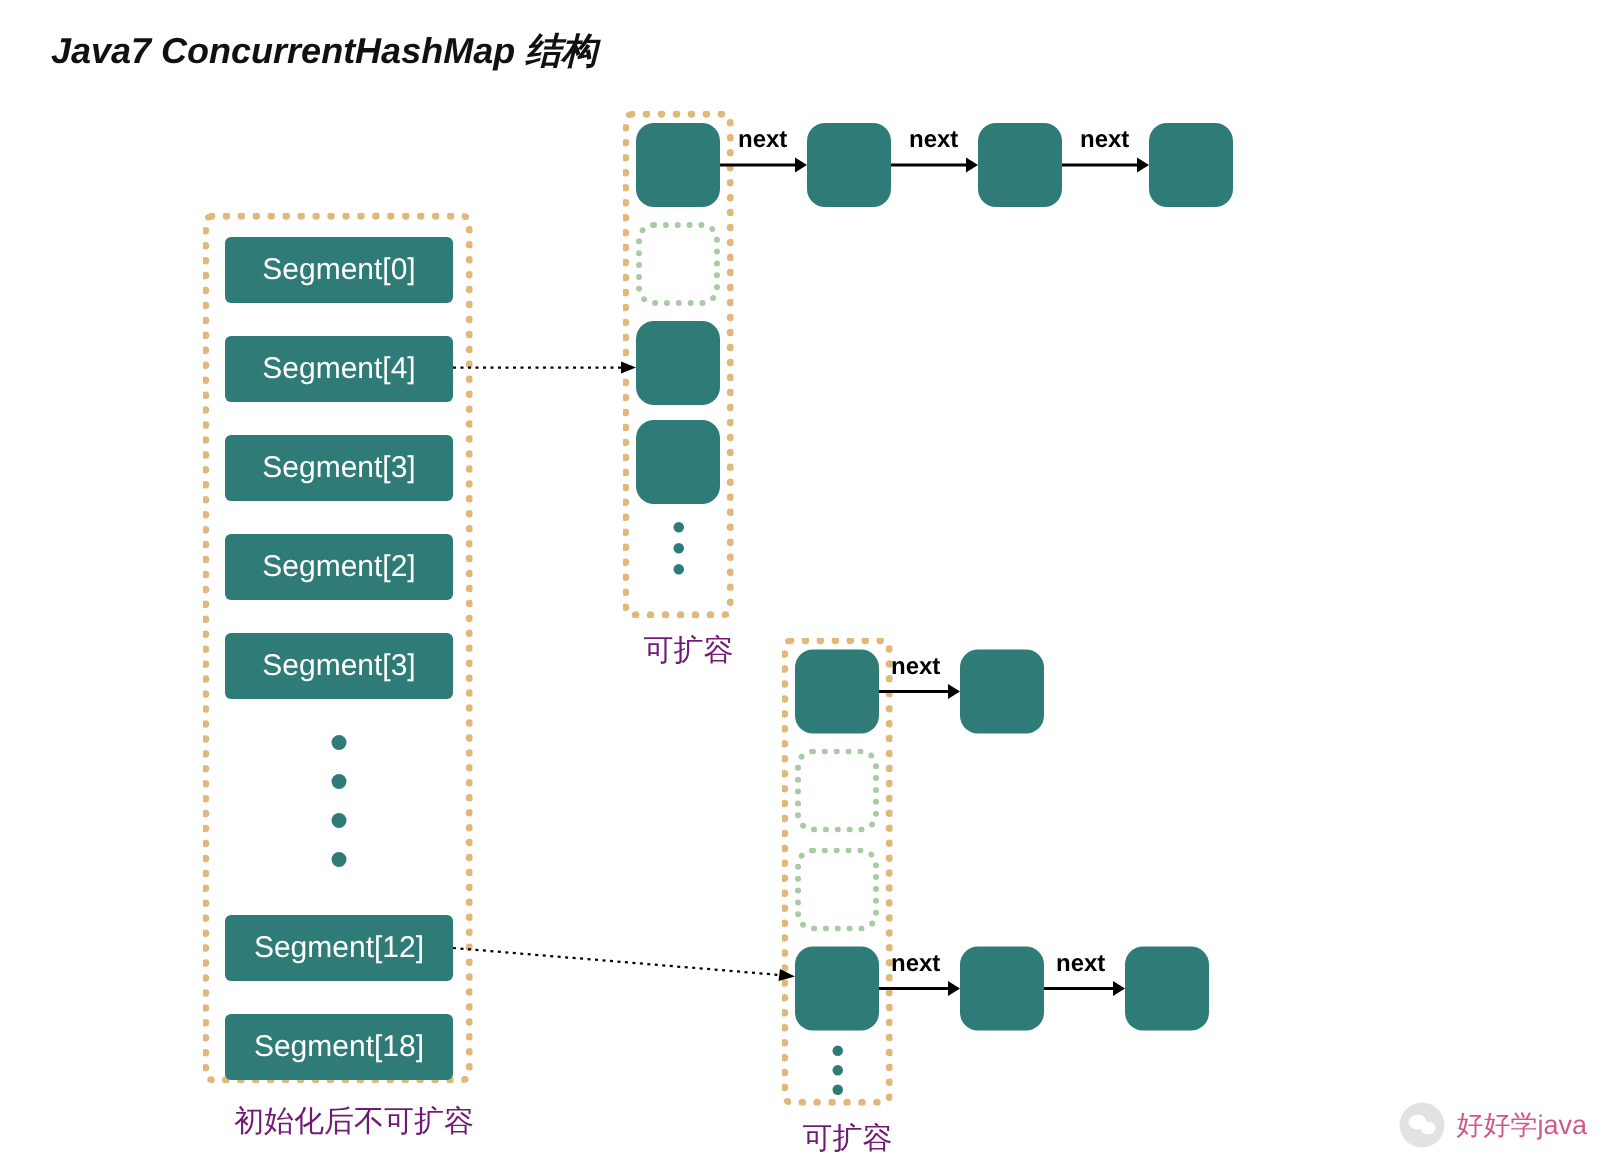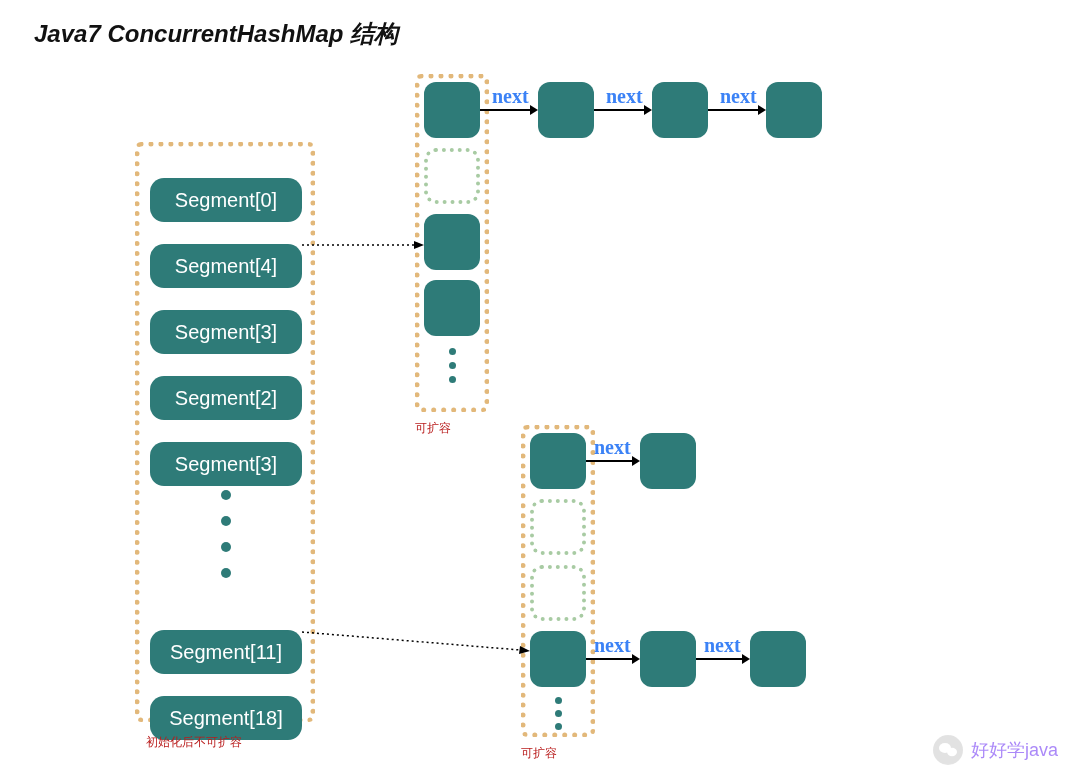--- a/index.html
+++ b/index.html
@@ -34,22 +34,21 @@
     position: absolute;
     left: 150px;
     width: 152px;
     height: 44px;
     background: #2e7b78;
     color: #fff;
     font-size: 20px;
     display: flex;
     align-items: center;
     justify-content: center;
-    border-radius: 14px;
-    margin-top: 20px;
+    border-radius: 4px;
   }
   .vdots {
     position: absolute;
     width: 100%;
     display: flex;
     flex-direction: column;
     align-items: center;
     gap: 10px;
   }
   .vdot {
@@ -58,23 +57,23 @@
     border-radius: 50%;
     background: #2e7b78;
   }
   .vdots.small .vdot {
     width: 7px;
     height: 7px;
     gap: 7px;
   }
   .caption {
     position: absolute;
-    font-size: 12px;
-    color: #b91c1c;
-    text-align: left;
+    font-size: 20px;
+    color: #701a75;
+    text-align: right;
   }
   
   .bucket-container {
     position: absolute;
     border: 5px dotted #e2b87a;
     border-radius: 6px;
   }
   .node {
     position: absolute;
     width: 56px;
@@ -85,24 +84,23 @@
   .node-dashed {
     position: absolute;
     width: 56px;
     height: 56px;
     border: 4px dotted #a8cba3;
     border-radius: 12px;
     background: transparent;
   }
   .arrow-label {
     position: absolute;
-    font-size: 20px;
+    font-size: 16px;
     font-weight: 700;
-    color: #3b82f6;
-    font-family: Liberation Serif, serif;
+    color: #000000;
   }
   .watermark {
     position: absolute;
     right: 22px;
     bottom: 18px;
     display: flex;
     align-items: center;
     gap: 8px;
     opacity: 0.72;
   }
@@ -111,21 +109,21 @@
     height: 30px;
     border-radius: 50%;
     background: #d8d8d8;
     display: flex;
     align-items: center;
     justify-content: center;
     color: #fff;
     font-size: 16px;
   }
   .watermark-text {
-    color: #8b5cf6;
+    color: #be185d;
     font-size: 18px;
   }
   svg.connector { position: absolute; overflow: visible; }
 </style>
 </head>
 <body>
 
 <div class="title">Java7 ConcurrentHashMap 结构</div>
 
 <div class="seg-container"></div>
@@ -136,21 +134,21 @@
 <div class="seg-box" style="top:356px">Segment[2]</div>
 <div class="seg-box" style="top:422px">Segment[3]</div>
 
 <div class="vdots" style="left:150px; top:490px; width:152px; gap:16px">
   <div class="vdot"></div>
     <div class="vdot"></div>
     <div class="vdot"></div>
     <div class="vdot"></div>
 </div>
 
-<div class="seg-box" style="top:610px">Segment[11]</div>
+<div class="seg-box" style="top:610px">Segment[12]</div>
 <div class="seg-box" style="top:676px">Segment[18]</div>
 
 <div class="caption" style="left:146px; top:734px; width:170px">初始化后不可扩容</div>
 
 <div class="bucket-container" style="left:415px; top:74px; width:74px; height:338px"></div>
 
 <div class="node" style="left:424px; top:82px"></div>
 <div class="node-dashed" style="left:424px; top:148px"></div>
 <div class="node" style="left:424px; top:214px"></div>
 <div class="node" style="left:424px; top:280px"></div>

